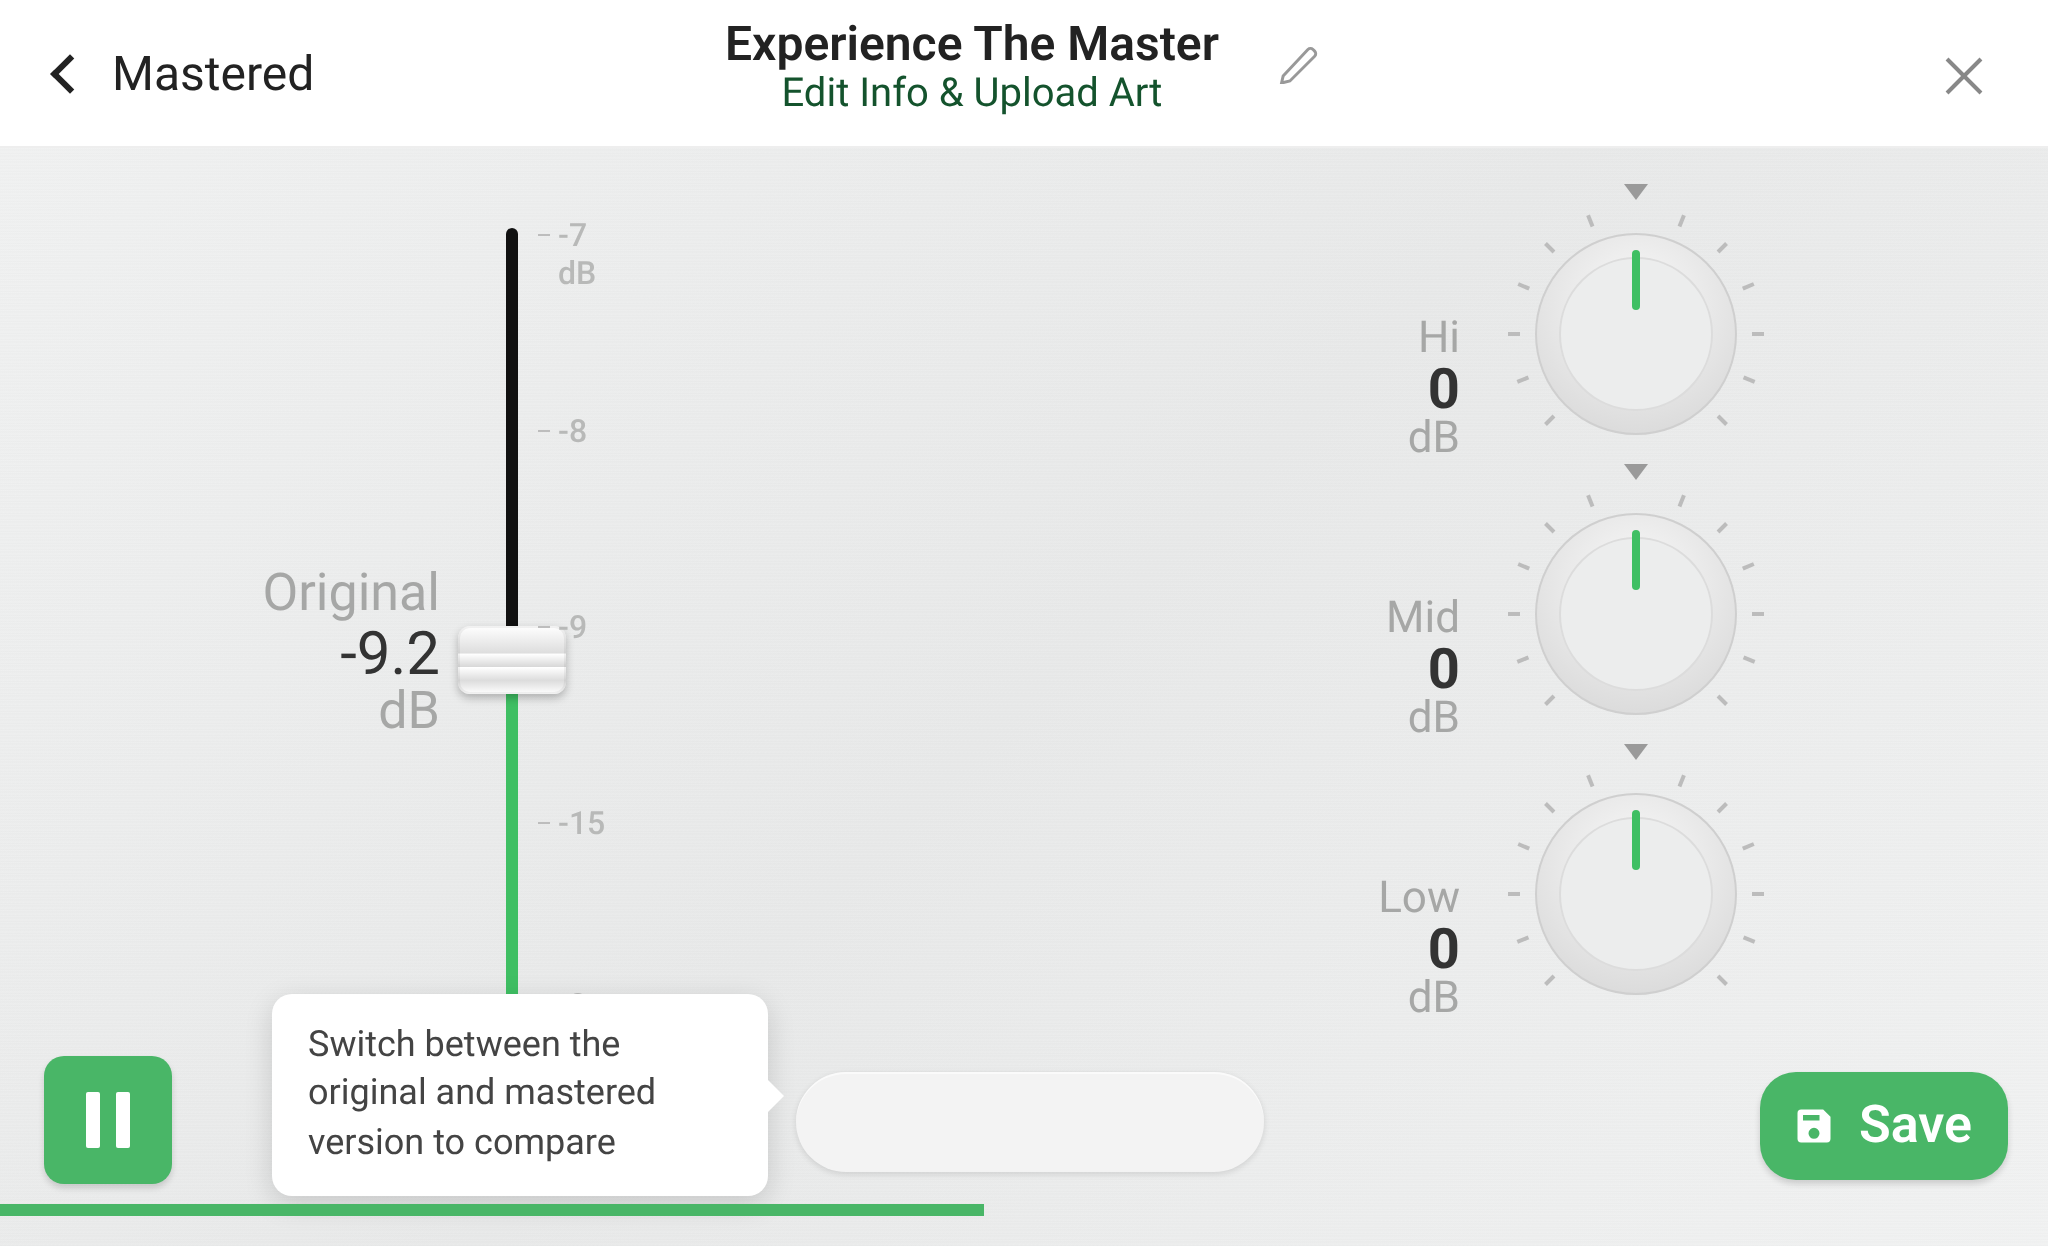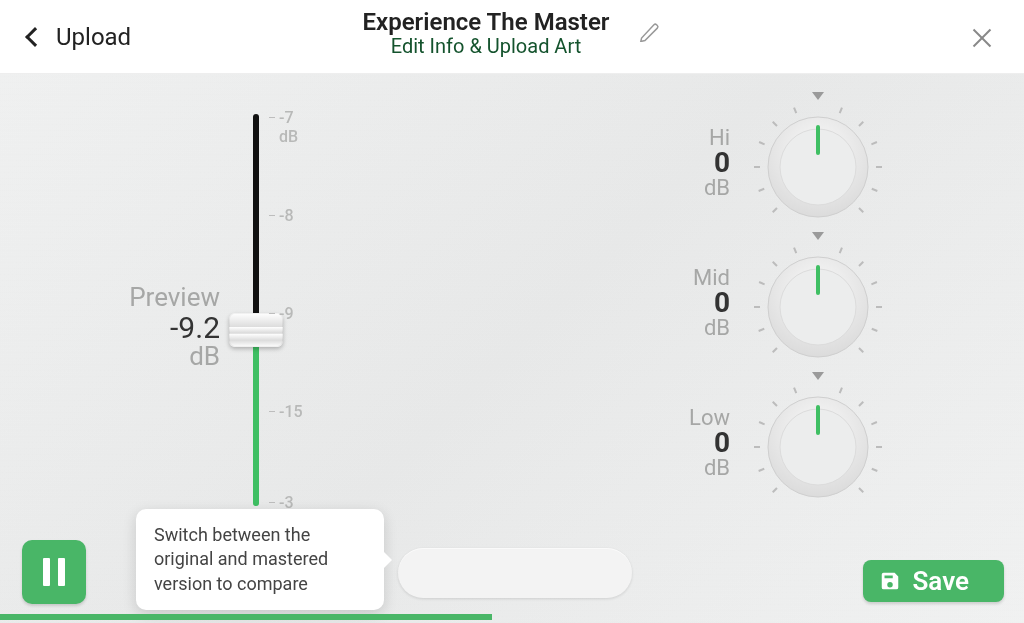--- a/index.html
+++ b/index.html
@@ -115,21 +115,21 @@
 
     
     .knob-col {
       position: absolute;
       left: 618px;
       top: 18px;
       width: 280px;
     }
     .knob-row {
       display: flex;
-      align-items: center;
+      align-items: flex-end;
       justify-content: flex-end;
       height: 140px;
       gap: 8px;
     }
     .knob-info {
       text-align: right;
       color: #a6a7a6;
       width: 80px;
     }
     .knob-info .band { font-size: 22px; display: block; }
@@ -144,21 +144,21 @@
       top: 0;
       width: 0; height: 0;
       border-left: 6px solid transparent;
       border-right: 6px solid transparent;
       border-top: 8px solid #9a9a9a;
     }
 
     
     .bottom-bar {
       position: absolute;
-      left: 0; right: 0; bottom: 3px;
+      left: 0; right: 0; bottom: 15px;
       height: 90px;
     }
     .pause-btn {
       position: absolute;
       left: 22px; bottom: 16px;
       width: 64px; height: 64px;
       background: #49b667;
       border-radius: 10px;
       display: flex; align-items: center; justify-content: center;
       cursor: pointer;
@@ -212,24 +212,24 @@
       border-radius: 26px;
       height: 44px;
       line-height: 44px;
       cursor: pointer;
     }
     .toggle-opt.active { background: #49b667; color: #fff; font-weight: 500; }
 
     .save-btn {
       position: absolute;
       right: 20px; bottom: 18px;
-      height: 42px;
-      padding: 0 35px 0 16px;
+      height: 54px;
+      padding: 0 18px 0 16px;
       background: #49b667;
-      border-radius: 8px;
+      border-radius: 18px;
       display: flex; align-items: center; gap: 12px;
       color: #fff;
       font-size: 26px;
       font-weight: 600;
       cursor: pointer;
       box-shadow: 0 2px 3px rgba(0,0,0,0.15);
     }
     .save-icon { width: 22px; height: 22px; }
 
     .progress {
@@ -239,40 +239,40 @@
       width: 48%;
       background: #49b667;
     }
   </style>
 </head>
 <body>
 
 <div class="header">
   <div class="back-wrap">
     <div class="chevron-left"></div>
-    <span class="back-label">Upload</span>
+    <span class="back-label">Mastered</span>
   </div>
   <div class="title-wrap">
     <div class="title-row">
       <div class="title-col">
         <div class="title">Experience The Master</div>
         <div class="subtitle">Edit Info &amp; Upload Art</div>
       </div>
       <svg class="pencil" viewBox="0 0 24 24" fill="none" stroke="#999" stroke-width="1.6">
         <path d="M3 21l3.5-.8L20 6.7a2 2 0 0 0 0-2.8l-.9-.9a2 2 0 0 0-2.8 0L2.8 17.5 2 21z"></path>
       </svg>
     </div>
   </div>
   <div class="close-btn"></div>
 </div>
 
 <div class="workspace">
 
   <div class="loudness-label">
-    <span class="hdr">Preview</span>
+    <span class="hdr">Original</span>
     <span class="val">-9.2</span>
     <span class="unit">dB</span>
   </div>
 
   <div class="slider-area">
     <div class="track-upper"></div>
     <div class="track-lower"></div>
     <div class="handle"></div>
     <div class="tick-col">
       <div class="tick" style="top:0"><span class="tick-dash"></span><span>-7</span><br><span>dB</span></div>

